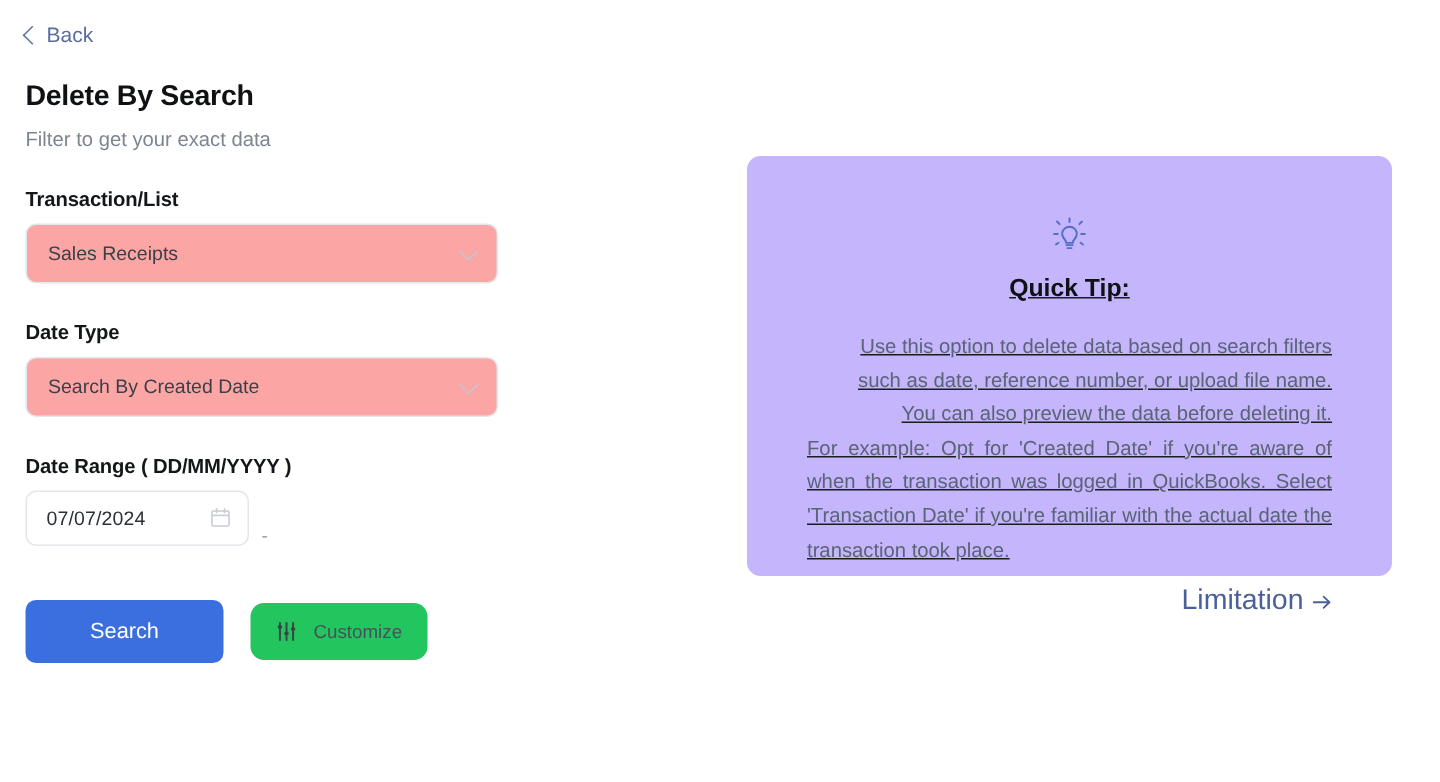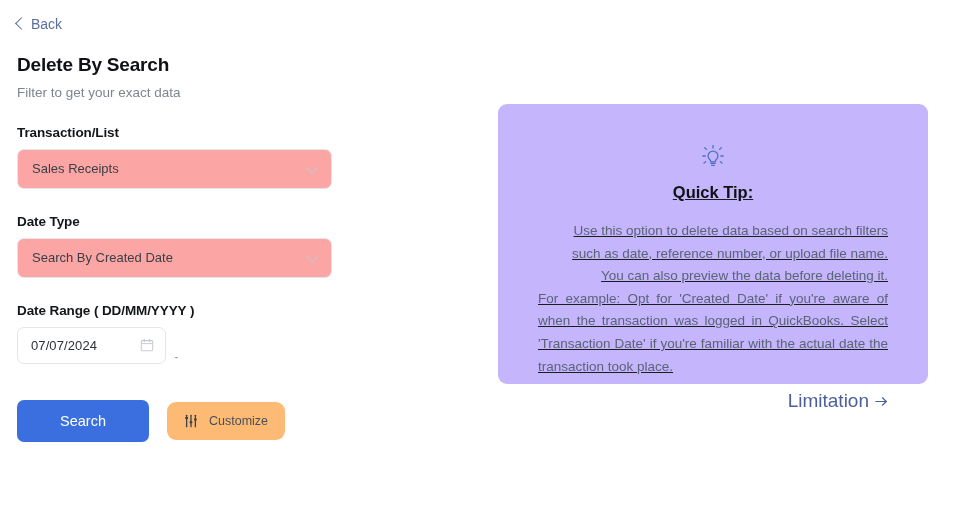--- a/index.html
+++ b/index.html
@@ -151,21 +151,21 @@
     background: #3b6fe0;
     color: #ffffff;
     font-size: 14.5px;
     border: none;
     border-radius: 7px;
     cursor: pointer;
     font-family: "Liberation Sans", sans-serif;
   }
   .btn-customize {
     height: 38px;
-    background: #fdba74;
+    background: #22c55e;
     border: none;
     border-radius: 9px;
     display: inline-flex;
     align-items: center;
     gap: 11px;
     padding: 0 17px;
     cursor: pointer;
     font-family: "Liberation Sans", sans-serif;
   }
   .btn-customize .label {

